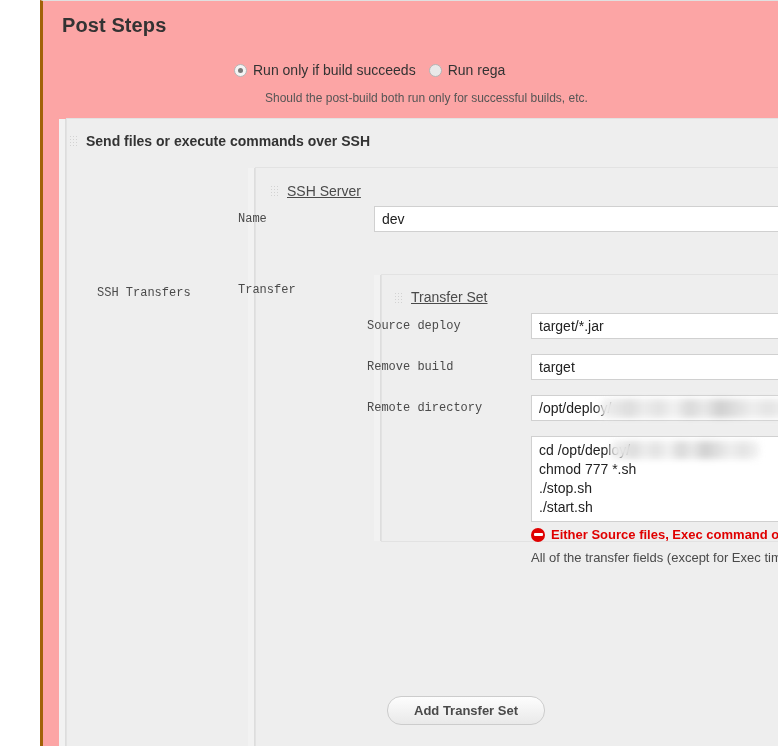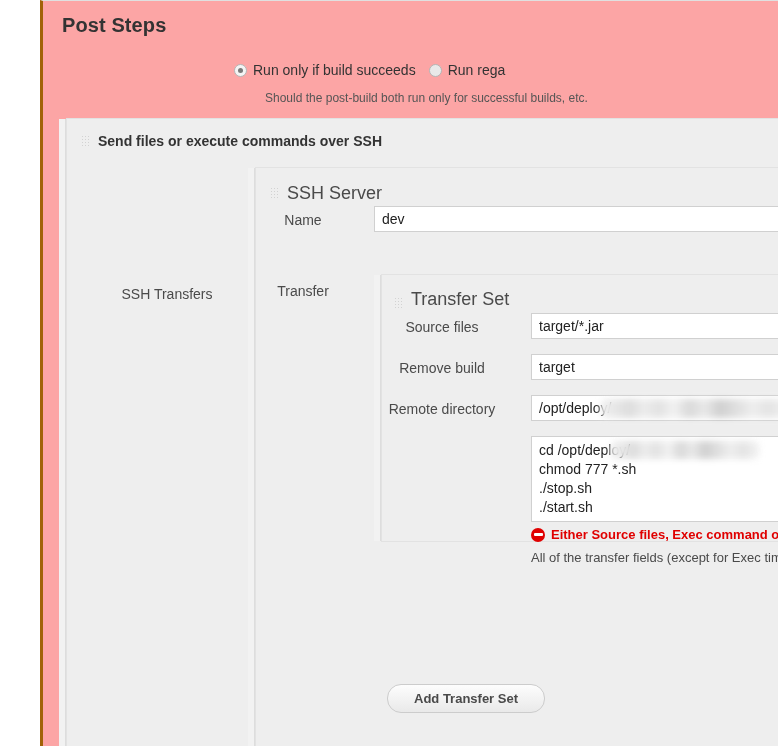--- a/index.html
+++ b/index.html
@@ -118,31 +118,33 @@
     white-space: nowrap;
   }
   .block-head .grip { margin-right: 8px; }
 
   .head-strong {
     font-size: 14px;
     font-weight: bold;
     color: #333333;
   }
   .head-normal {
-    font-size: 18px;
+    font-size: 14px;
     color: #4a4a4a;
+    text-decoration: underline;
   }
 
   
   .flabel {
     position: absolute;
-    font-size: 14px;
+    font-size: 12px;
     color: #4a4a4a;
-    text-align: center;
-    white-space: nowrap;
+    text-align: left;
+    white-space: nowrap;
+    font-family: Liberation Mono, monospace;
   }
   .finput {
     position: absolute;
     background: #ffffff;
     border: 1px solid #d0d0d0;
     font-family: "Liberation Sans", sans-serif;
     font-size: 14px;
     color: #222222;
     padding: 4px 7px;
     outline: none;
@@ -220,20 +222,21 @@
     font-family: "Liberation Sans", sans-serif;
     font-size: 13px;
     font-weight: bold;
     color: #4a4a4a;
     background: linear-gradient(#fdfdfd, #e9e9e9);
     border: 1px solid #cccccc;
     border-radius: 14px;
     padding: 6px 26px;
     white-space: nowrap;
     cursor: pointer;
+    margin-top: 12px;
   }
 </style>
 </head>
 <body>
 
 <div id="root">
 
   <div class="page-area">
 
     <div class="page-title">Post Steps</div>
@@ -251,21 +254,21 @@
         <span class="radio-label">Run rega</span>
       </label>
 
     </div>
 
     <div class="hint-text">Should the post-build both run only for successful builds, etc.</div>
 
     <div class="block" style="left:23px; top:117px; width:722px; height:629px;">
       <div class="block-bar"></div>
 
-      <div class="block-head" style="position:absolute; left:14px; top:14px;">
+      <div class="block-head" style="position:absolute; left:2px; top:14px;">
         <span class="grip"></span>
         <span class="head-strong">Send files or execute commands over SSH</span>
       </div>
 
       <div class="flabel" style="left:30px; top:167px; width:140px;">SSH Transfers</div>
 
       <div class="block" style="left:188px; top:48px; width:534px; height:581px;">
         <div class="block-bar"></div>
 
         <div class="block-head" style="position:absolute; left:14px; top:15px;">
@@ -279,21 +282,21 @@
         <div class="flabel" style="left:-18px; top:115px; width:130px;">Transfer</div>
 
         <div class="block" style="left:125px; top:106px; width:413px; height:268px;">
           <div class="block-bar"></div>
 
           <div class="block-head" style="position:absolute; left:12px; top:14px;align-items:flex-end;">
             <span class="grip"></span>
             <span class="head-normal">Transfer Set</span>
           </div>
 
-          <div class="flabel" style="left:-15px; top:44px; width:150px;">Source files</div>
+          <div class="flabel" style="left:-15px; top:44px; width:150px;">Source deploy</div>
           <input class="finput" type="text" style="left: 149px; top: 38px; width: 266px; height: 26px;" value="target/*.jar">
 
           <div class="flabel" style="left:-15px; top:85px; width:150px;">Remove build</div>
           <input class="finput" type="text" style="left: 149px; top: 79px; width: 266px; height: 26px;" value="target">
 
           <div class="flabel" style="left:-15px; top:126px; width:150px;">Remote directory</div>
           <input class="finput" type="text" style="left: 149px; top: 120px; width: 266px; height: 26px;" value="/opt/deploy/">
           <div class="redact" style="left:218px; top:124px; width:190px; height:19px;"></div>
 
           <textarea class="ftext" style="left: 149px; top: 161px; width: 266px; height: 86px;">cd /opt/deploy/

